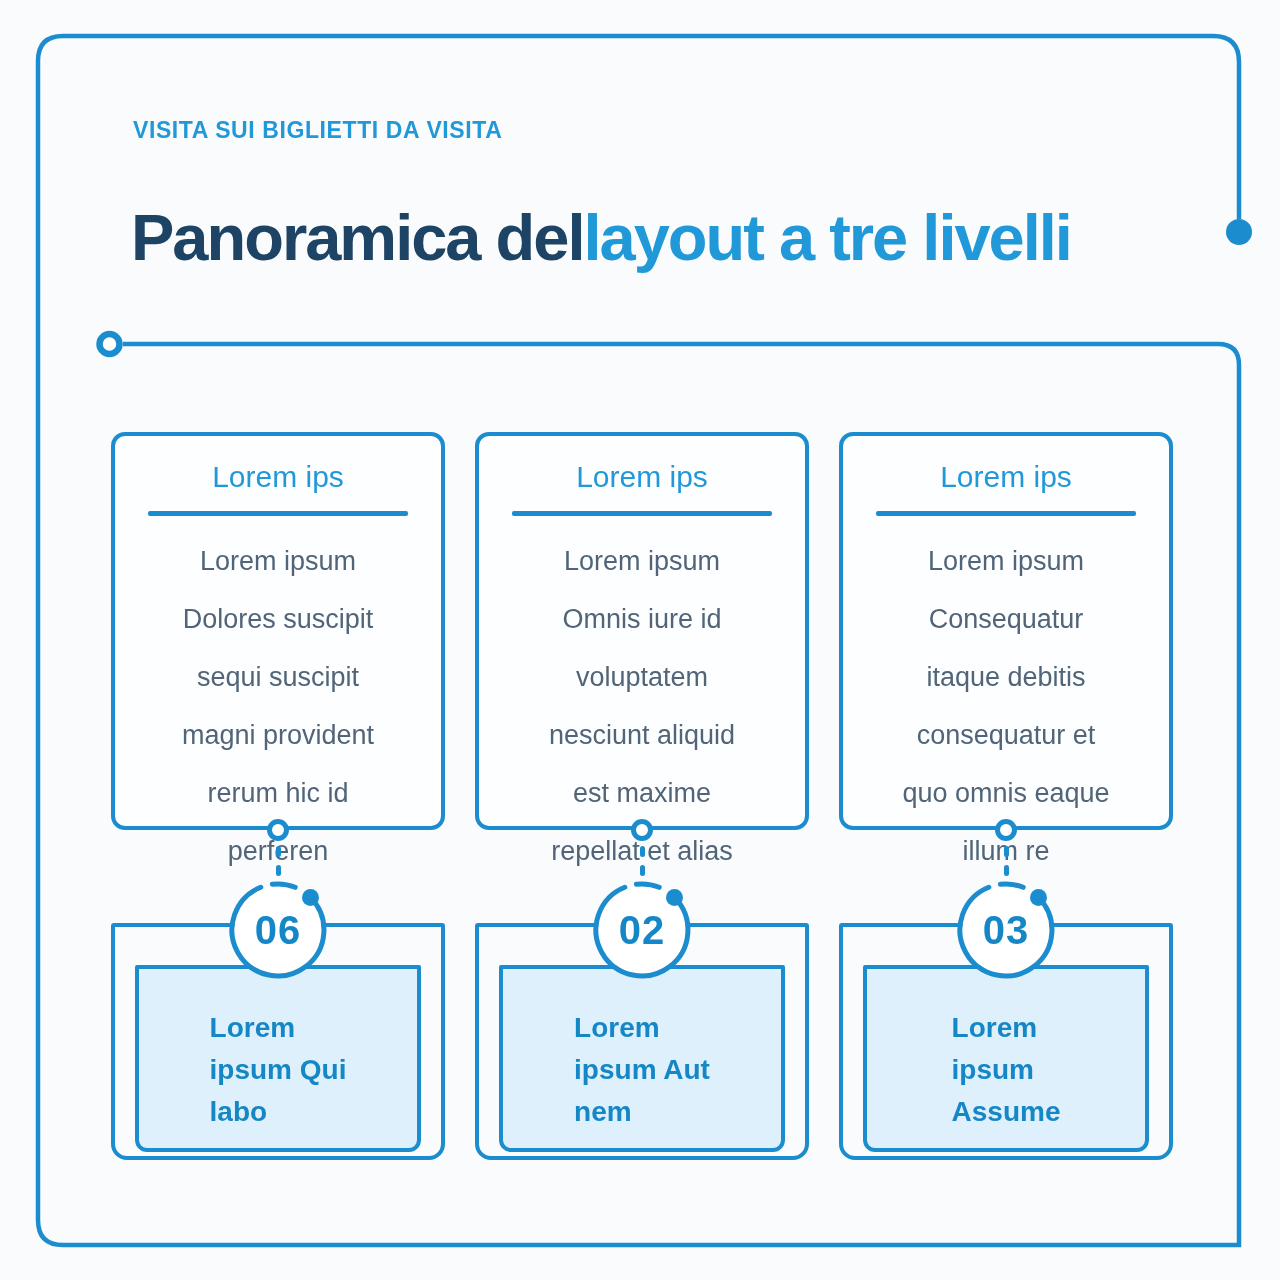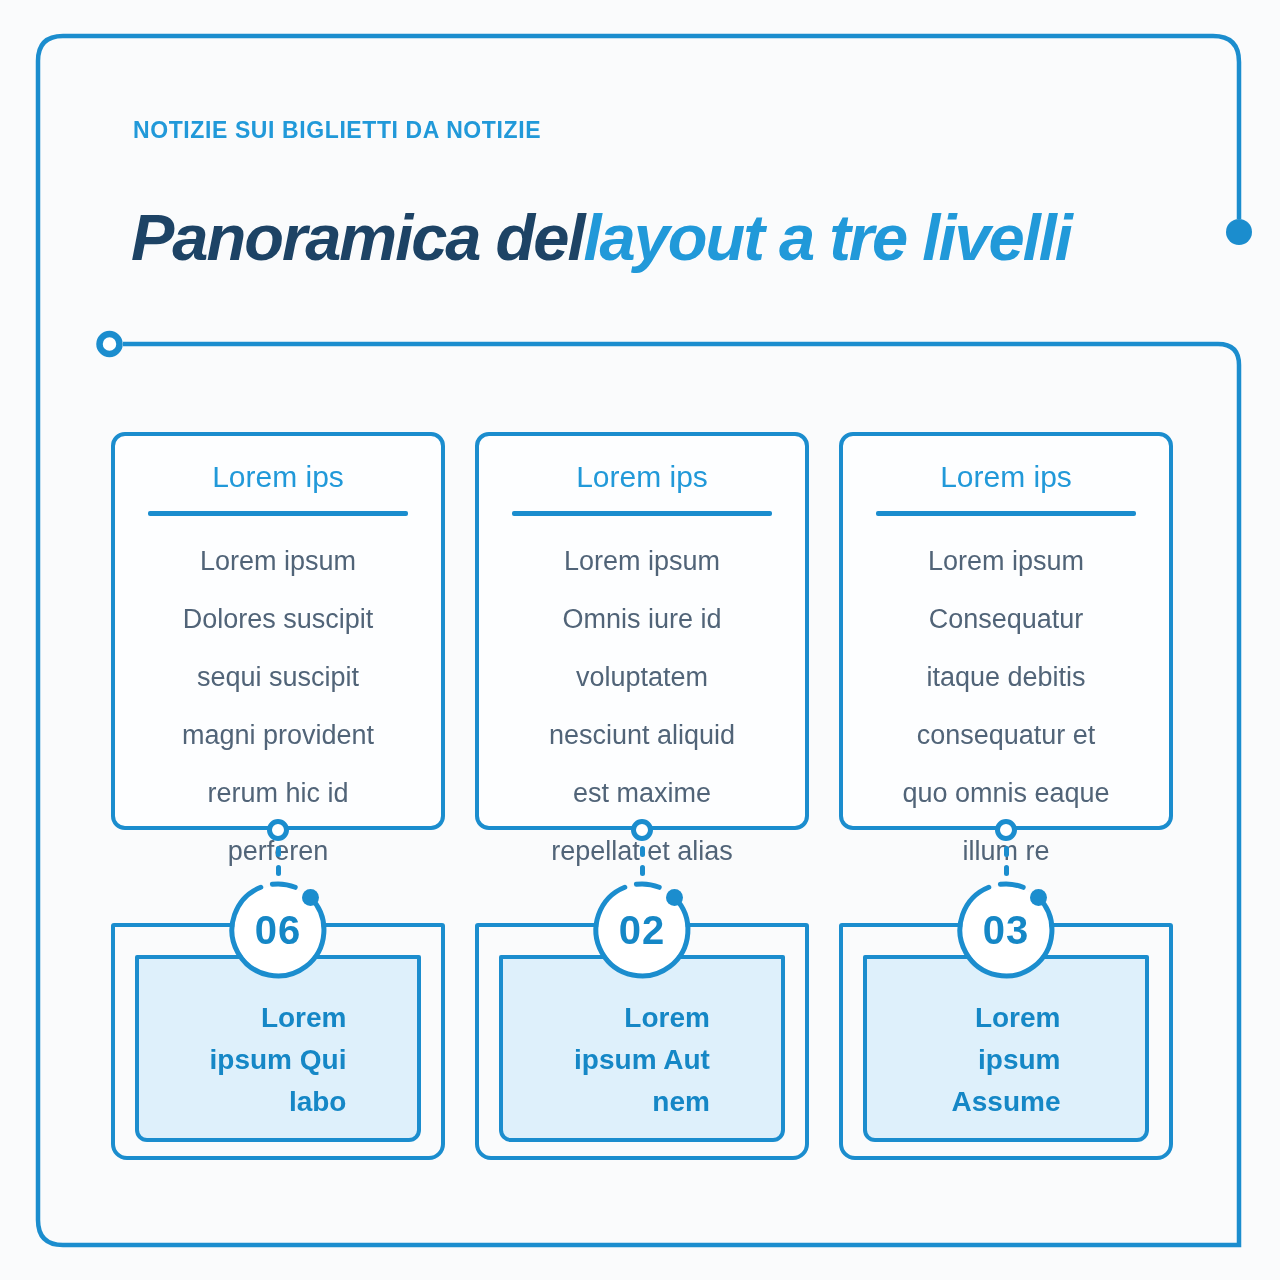--- a/index.html
+++ b/index.html
@@ -9,21 +9,21 @@
     font-family:"Liberation Sans", sans-serif;
   }
   .frame-svg{position:absolute;left:0;top:0;z-index:0;}
   .kicker{
     position:absolute;left:133px;top:117px;
     font-size:23px;font-weight:700;letter-spacing:.6px;
     color:var(--accent-bright,#2199d9);
   }
   .title{
     position:absolute;left:131px;top:200px;white-space:nowrap;
-    font-size:65px;font-weight:700;letter-spacing:-2px;line-height:76px;font-style:italic;
+    font-size:65px;font-weight:700;letter-spacing:-2px;line-height:76px;
   }
   .title .dark{color:var(--navy,#1d4365);}
   .title .accent{color:var(--accent-bright,#2199d9);}
   .column{position:absolute;top:432px;width:334px;height:740px;}
   .top-card{
     position:absolute;left:0;top:0;width:334px;height:398px;box-sizing:border-box;
     background:#fdfeff;border:4px solid var(--accent,#1b8dce);border-radius:14px;
     z-index:1;text-align:center;
   }
   .card-title{
@@ -50,43 +50,43 @@
   .step-num{
     position:absolute;left:109px;top:440px;width:116px;height:116px;z-index:3;
     display:flex;align-items:center;justify-content:center;
     font-size:40px;font-weight:600;letter-spacing:1px;color:var(--deep,#1587c6);
   }
   .bottom-outer{
     position:absolute;left:0;top:491px;width:334px;height:237px;box-sizing:border-box;
     border:4px solid var(--accent,#1b8dce);border-radius:3px 3px 16px 16px;z-index:1;
   }
   .bottom-inner{
-    position:absolute;left:20px;top:28px;width:286px;height:187px;box-sizing:border-box;
+    position:absolute;left:20px;top:38px;width:286px;height:187px;box-sizing:border-box;
     border:4px solid var(--accent,#1b8dce);border-radius:2px 2px 12px 12px;
     background:var(--inner-fill,#def0fb);
-    display:flex;align-items:center;justify-content:center;text-align:right;
+    display:flex;align-items:center;justify-content:center;text-align:left;
     padding-top:22px;
   }
   .bottom-label{
     font-size:28px;font-weight:600;line-height:42px;
     color:var(--deep,#1587c6);white-space:pre-line;
   }
 </style>
 </head>
 <body>
 
 <div class="canvas">
 
   <svg class="frame-svg" width="1280" height="1280" viewBox="0 0 1280 1280">
     <path d="M 123 344 H 1218 Q 1239 344 1239 365 V 1245 H 63 Q 38 1245 38 1220 V 61 Q 38 36 63 36 H 1213 Q 1239 36 1239 62 V 219" fill="none" stroke="#1b8dce" stroke-width="4.5"></path>
     <circle cx="109.5" cy="344" r="10" fill="#ffffff" stroke="#1b8dce" stroke-width="6.5"></circle>
     <circle cx="1239" cy="232" r="13" fill="#1b8dce"></circle>
   </svg>
 
-  <div class="kicker">NOTIZIE SUI BIGLIETTI DA NOTIZIE</div>
+  <div class="kicker">VISITA SUI BIGLIETTI DA VISITA</div>
   <h1 class="title" style="margin:0"><span class="dark">Panoramica del</span><span class="accent">layout a tre livelli</span></h1>
 
   <div class="column" style="left:111px">
     <div class="top-card">
       <div class="card-title">Lorem ips</div>
       <div class="divider"></div>
       <div class="card-body">Lorem ipsum
 Dolores suscipit
 sequi suscipit
 magni provident

